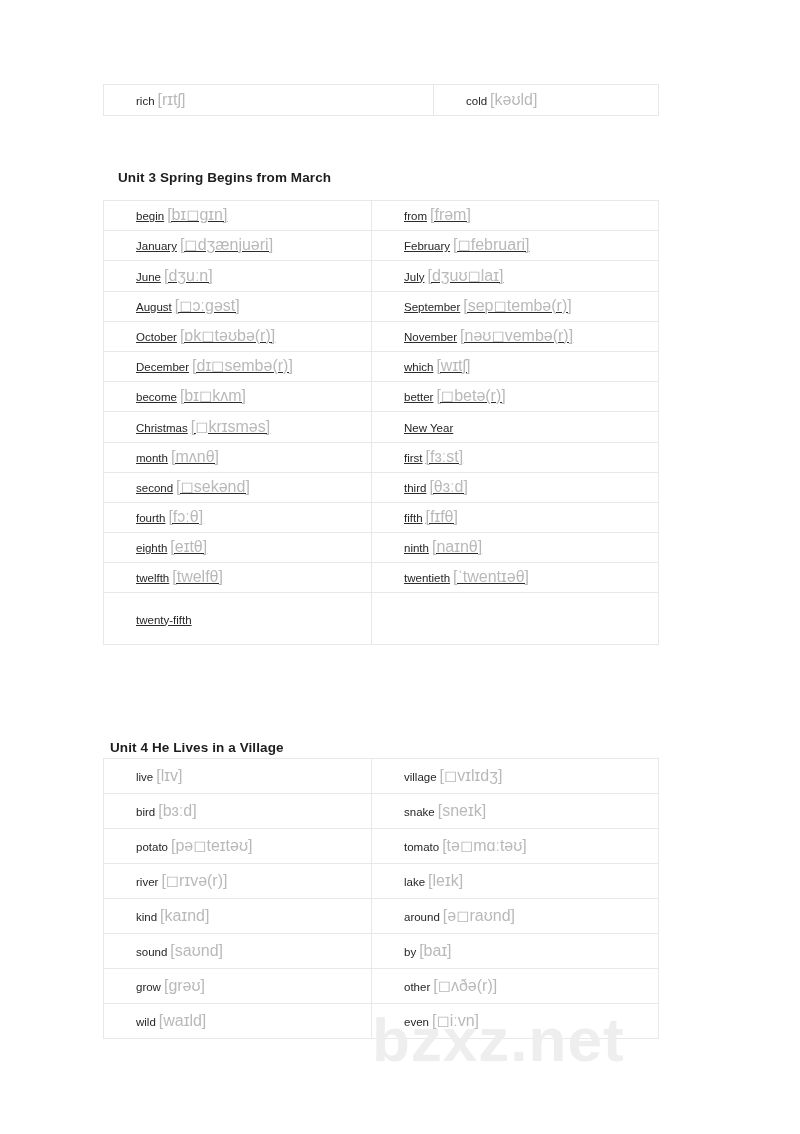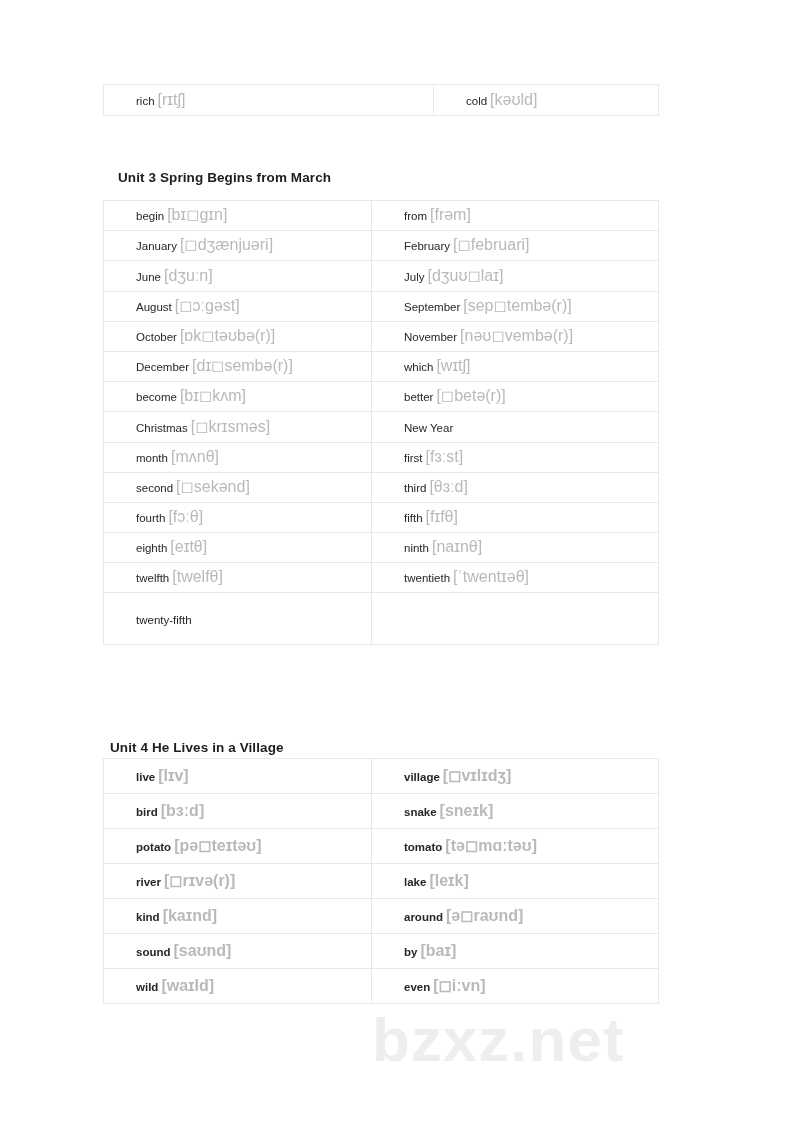--- a/index.html
+++ b/index.html
@@ -74,33 +74,33 @@
 
   
   .unit3-table {
     position: absolute;
     left: 103px;
     top: 200px;
     width: 555px;
   }
   .unit3-table col.c1 { width: 268px; }
   .unit3-table col.c2 { width: 287px; }
-  .unit3-table td { height: 30.2px; }
+  .unit3-table td { height: 30.2px; text-decoration: underline; }
   .unit3-table tr.tall td { height: 52px; }
 
   
   .unit4-table {
     position: absolute;
     left: 103px;
     top: 758px;
     width: 555px;
   }
   .unit4-table col.c1 { width: 268px; }
   .unit4-table col.c2 { width: 287px; }
-  .unit4-table td { height: 35px; font-weight: bold; }
+  .unit4-table td { height: 35px; }
 
   
   .watermark {
     position: absolute;
     left: 372px;
     top: 1004px;
     font-size: 62px;
     font-weight: bold;
     color: #eeeeee;
     letter-spacing: 1px;
@@ -223,20 +223,24 @@
       </tr>
       <tr>
         <td><span class="word">kind</span><span class="phon">[kaɪnd]</span></td>
         <td><span class="word">around</span><span class="phon">[ə◻raʊnd]</span></td>
       </tr>
       <tr>
         <td><span class="word">sound</span><span class="phon">[saʊnd]</span></td>
         <td><span class="word">by</span><span class="phon">[baɪ]</span></td>
       </tr>
       <tr>
+        <td><span class="word">grow</span><span class="phon">[grəʊ]</span></td>
+        <td><span class="word">other</span><span class="phon">[◻ʌðə(r)]</span></td>
+      </tr>
+      <tr>
         <td><span class="word">wild</span><span class="phon">[waɪld]</span></td>
         <td><span class="word">even</span><span class="phon">[◻iːvn]</span></td>
       </tr>
     </tbody>
   </table>
 
   <div class="watermark">bzxz.net</div>
 
 </div>
 

